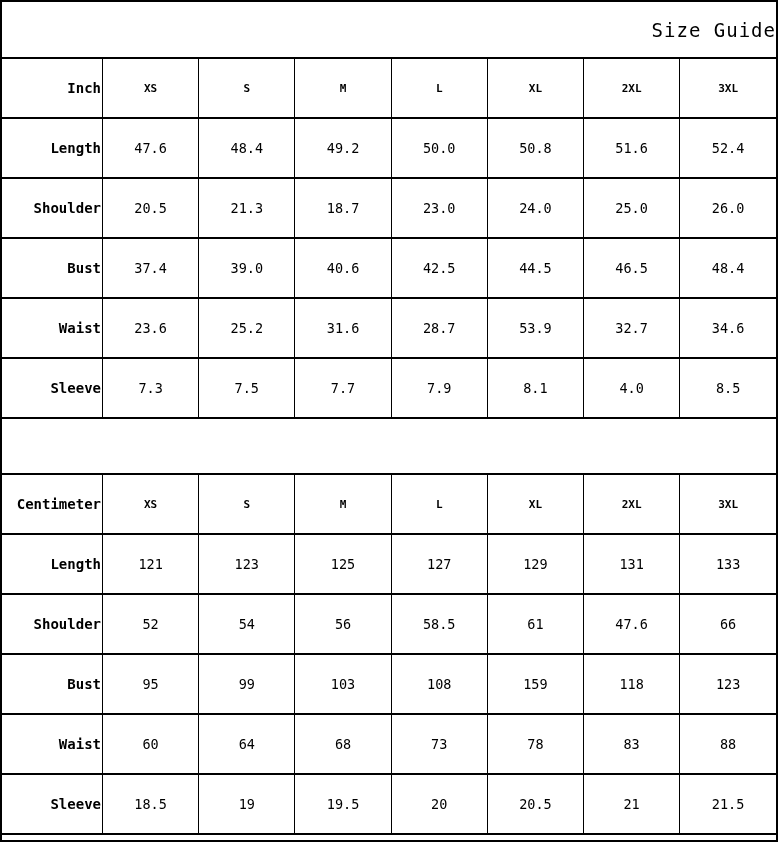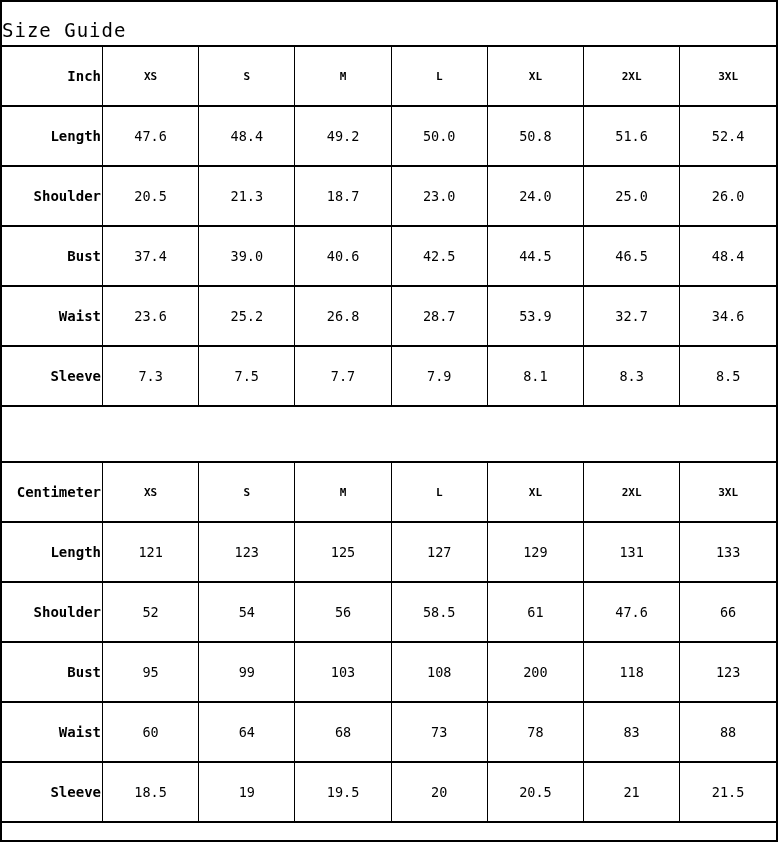--- a/index.html
+++ b/index.html
@@ -16,26 +16,26 @@
   }
   .page {
     position: relative;
     width: 778px;
     height: 842px;
     box-sizing: border-box;
     border: 2px solid #000000;
     background: #ffffff;
   }
   .title {
-    text-align: left;
+    text-align: right;
     font-size: 19px;
     letter-spacing: 1px;
     font-weight: 400;
     padding-top: 17px;
-    padding-bottom: 4px;
+    padding-bottom: 16px;
     font-family: "DejaVu Sans Mono", monospace;
   }
   table.size-table {
     width: 100%;
     border-collapse: collapse;
     table-layout: fixed;
   }
   table.size-table td {
     border-top: 2px solid #000000;
     border-bottom: 2px solid #000000;
@@ -119,34 +119,34 @@
         <td>40.6</td>
         <td>42.5</td>
         <td>44.5</td>
         <td>46.5</td>
         <td>48.4</td>
       </tr>
       <tr>
         <td class="rowhead">Waist</td>
         <td>23.6</td>
         <td>25.2</td>
-        <td>26.8</td>
+        <td>31.6</td>
         <td>28.7</td>
         <td>53.9</td>
         <td>32.7</td>
         <td>34.6</td>
       </tr>
       <tr>
         <td class="rowhead">Sleeve</td>
         <td>7.3</td>
         <td>7.5</td>
         <td>7.7</td>
         <td>7.9</td>
         <td>8.1</td>
-        <td>8.3</td>
+        <td>4.0</td>
         <td>8.5</td>
       </tr>
     </tbody>
   </table>
 
   <div class="spacer"></div>
 
   <table class="size-table">
     <tbody>
       <tr>
@@ -178,21 +178,21 @@
         <td>61</td>
         <td>47.6</td>
         <td>66</td>
       </tr>
       <tr>
         <td class="rowhead">Bust</td>
         <td>95</td>
         <td>99</td>
         <td>103</td>
         <td>108</td>
-        <td>200</td>
+        <td>159</td>
         <td>118</td>
         <td>123</td>
       </tr>
       <tr>
         <td class="rowhead">Waist</td>
         <td>60</td>
         <td>64</td>
         <td>68</td>
         <td>73</td>
         <td>78</td>

